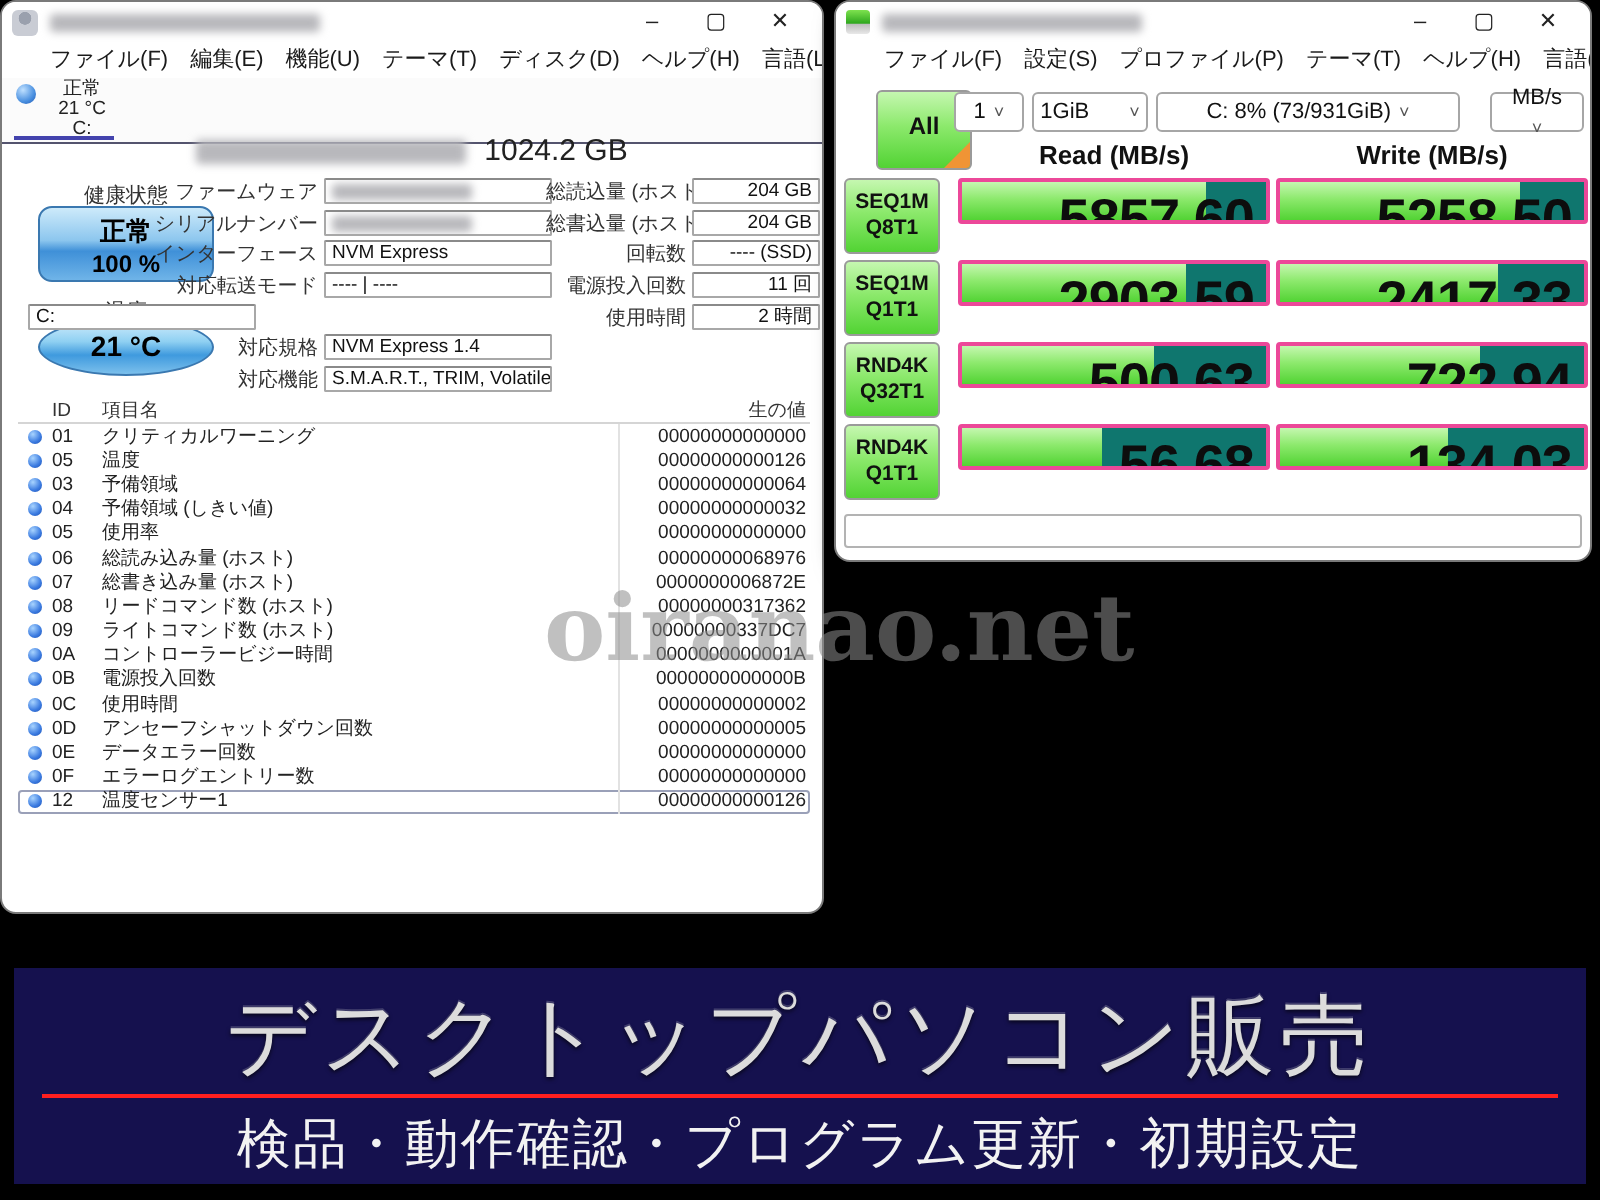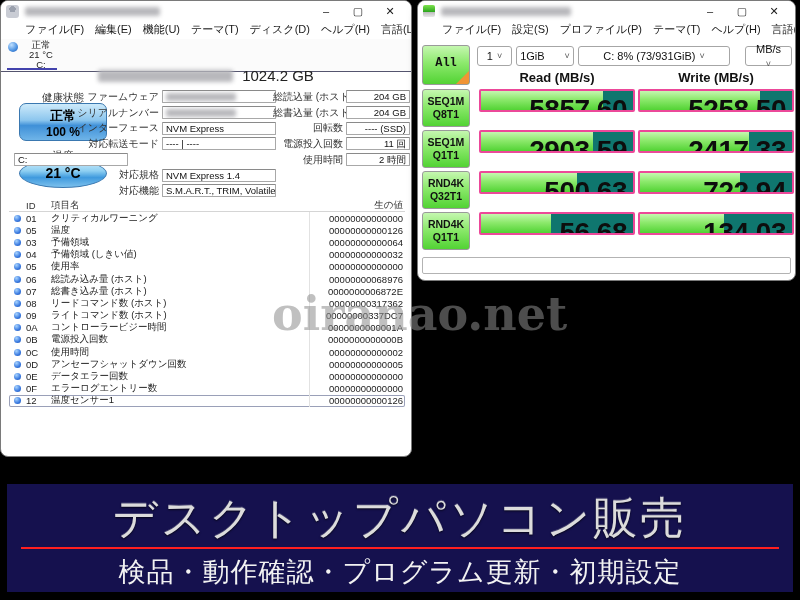--- a/index.html
+++ b/index.html
@@ -40,21 +40,21 @@
   .health-btn .l1 { font-size:13px; font-weight:bold; margin-top:3px; }
   .health-btn .l2 { font-size:12px; font-weight:bold; }
   .temp-oval { position:absolute; left:18px; top:158px; width:88px; height:29px;
     border:1px solid #3a78b0; border-radius:50%; text-align:center; color:#000;
     background:linear-gradient(180deg,#d4eefc 0%,#8fd0f2 40%,#3f9ade 65%,#7cc0ec 100%);
     font-size:14px; font-weight:bold; line-height:27px; }
 
   .fields { position:absolute; top:88px; display:flex; flex-direction:column; }
   .fields-mid { left:10px; }
   .fields-right { left:272px; }
-  .frow { display:flex; align-items:center; height:15.7px; }
+  .frow { display:flex; align-items:flex-start; height:15.7px; }
   .flabel { font-size:10px; color:#333; text-align:right; white-space:nowrap; }
   .fields-mid .flabel { width:148px; }
   .fields-right .flabel { width:70px; }
   .fbox { border:1px solid #a8a8a8; border-top-color:#8a8a8a; border-radius:1px; background:#fff;
     height:13px; line-height:12px; font-size:9.5px; color:#111; padding:0 3px;
     margin-left:3px; overflow:hidden; white-space:nowrap; position:relative; }
   .fields-mid .fbox { width:114px; }
   .fields-right .fbox { width:64px; text-align:right; }
   .fbox .redact { position:absolute; left:3px; top:2px; width:70px; height:8px; }
 
@@ -70,22 +70,22 @@
     align-self:stretch; display:flex; align-items:center; justify-content:flex-end; }
   .shead .sc-raw { border-left:none; }
   .srow.selected { box-shadow:inset 0 0 0 1px #9aa0b8; border-radius:2px; }
 
   
   .win-mark { left:417px; top:0; width:379px; height:281px; }
   .cdm-icon { width:12px; height:12px; border-radius:2px;
     background:linear-gradient(180deg,#7ee24f 0%,#2fa81e 55%,#bdbdbd 60%,#e8e8e8 100%); }
   .green-btn { border:1px solid #9a9a9a; border-radius:3px; text-align:center; color:#111;
     background:linear-gradient(180deg,#c5f7b0 0%,#8ce96c 45%,#52d334 100%); }
-  .all-btn { position:absolute; left:4px; top:44px; width:48px; height:40px;
-    font-size:12px; font-weight:bold; line-height:34px; overflow:hidden;font-family:Liberation Mono, monospace; }
+  .all-btn { position:absolute; left:20px; top:44px; width:48px; height:40px;
+    font-size:12px; font-weight:bold; line-height:34px; overflow:hidden; }
   .all-corner { position:absolute; right:0; bottom:0; width:0; height:0;
     border-left:13px solid transparent; border-bottom:13px solid #f09435; }
   .dd { position:absolute; top:45px; height:20px; border:1px solid #a6a6a6; border-radius:3px;
     background:#fff; font-size:11px; color:#111; display:flex; align-items:center;
     justify-content:center; gap:4px; padding:0 4px; white-space:nowrap; }
   .dd .chev { font-size:9px; color:#555; }
   .bm-header { position:absolute; top:69px; height:17px; font-size:13px; font-weight:bold;
     color:#111; text-align:center; }
   .bm-rows { position:absolute; left:4px; top:88px; }
   .bm-row { display:flex; margin-bottom:3px; }

